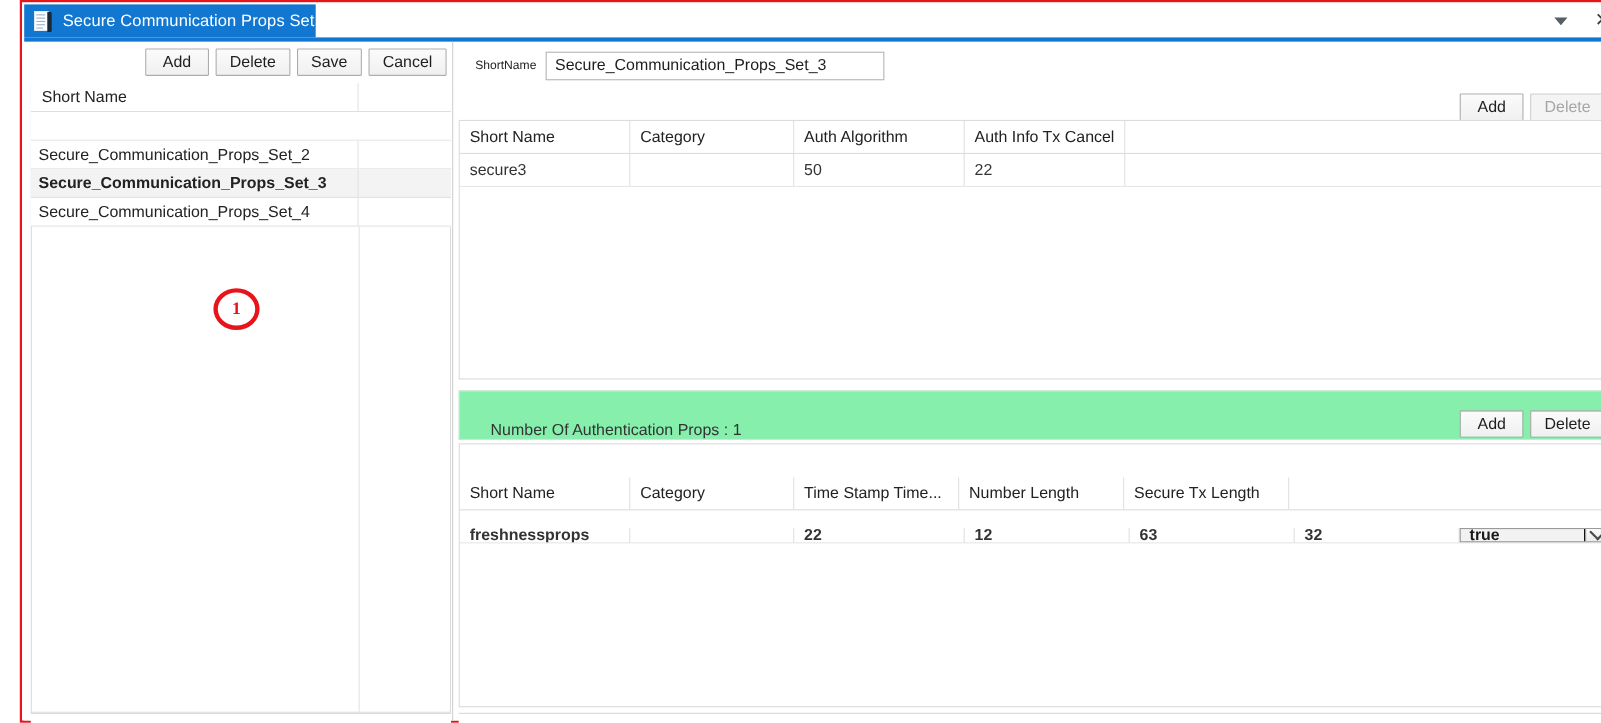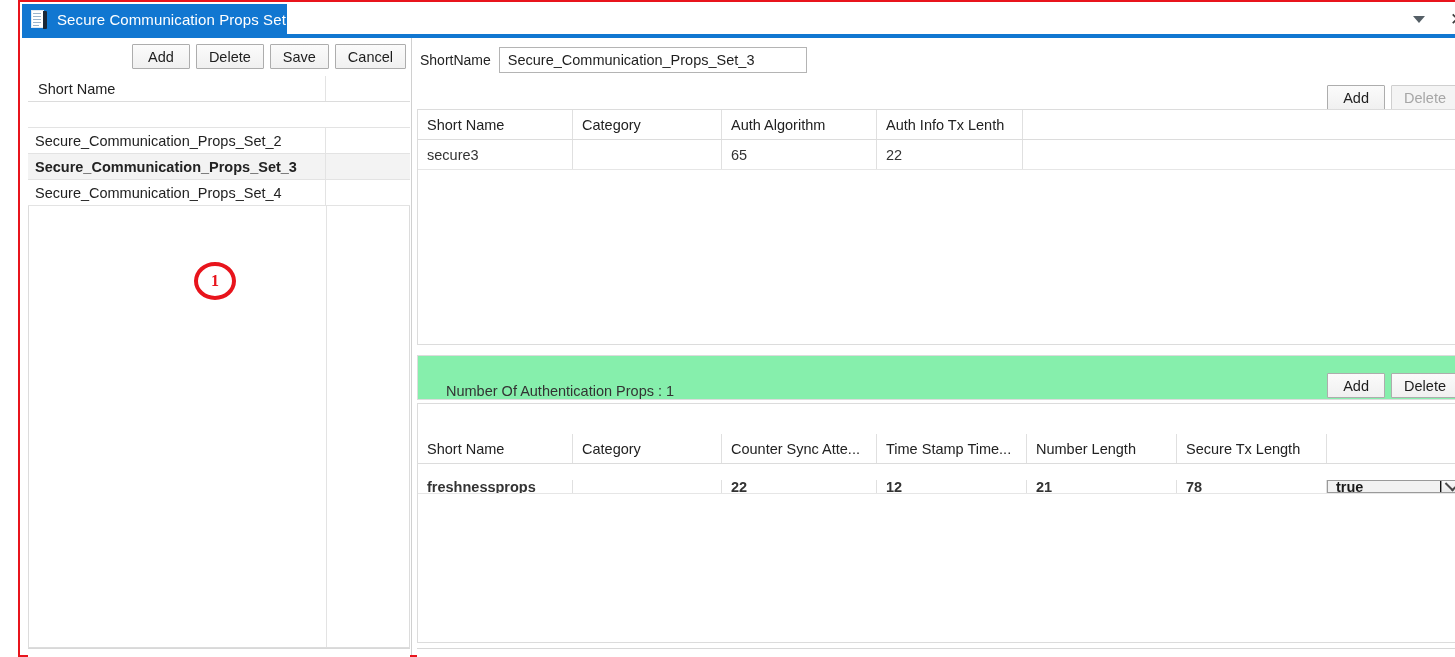--- a/index.html
+++ b/index.html
@@ -101,21 +101,21 @@
   .lgrid-fill .vline{position:absolute;left:297px;top:0;bottom:0;width:1px;background:#e3e3e3;}
 
   .left-footer{
     position:absolute;left:6px;top:610px;width:382px;height:45px;
     border-top:1px solid #d8d8d8;display:flex;align-items:center;padding-left:24px;
     box-sizing:border-box;background:#ffffff;
   }
 
   
   .shortname-row{position:absolute;left:0;top:8px;height:28px;display:flex;align-items:center;}
-  .shortname-label{margin-left:8px;font-size:14px;color:#222;}
+  .shortname-label{margin-left:20px;font-size:11px;color:#222;}
   .shortname-input{
     margin-left:8px;width:308px;height:26px;box-sizing:border-box;
     border:1px solid #b4b4b4;background:#ffffff;padding:0 8px;
     font-family:"Liberation Sans","DejaVu Sans",sans-serif;font-size:14.5px;color:#1e1e1e;
   }
 
   
   .sec-bar{
     position:absolute;height:35px;left:5px;width:1048px;
     display:flex;align-items:center;justify-content:flex-end;padding-right:6px;
@@ -263,59 +263,58 @@
         <div class="btn">Add</div>
         <div class="btn disabled">Delete</div>
       </div>
       <div class="badge" style="left:852px;top:77px;">2</div>
 
       <div class="gridbox" style="top:71px;height:236px;">
         <div class="grow head">
           <div class="gcell" style="width:155px;">Short Name</div>
           <div class="gcell" style="width:149px;">Category</div>
           <div class="gcell" style="width:155px;">Auth Algorithm</div>
-          <div class="gcell" style="width:146px;">Auth Info Tx Lenth</div>
+          <div class="gcell" style="width:146px;">Auth Info Tx Cancel</div>
           <div class="gcell last" style="flex:1 1 auto;"></div>
         </div>
         <div class="grow data">
           <div class="gcell" style="width:155px;">secure3</div>
           <div class="gcell" style="width:149px;"></div>
-          <div class="gcell" style="width:155px;">65</div>
+          <div class="gcell" style="width:155px;">50</div>
           <div class="gcell" style="width:146px;">22</div>
           <div class="gcell last" style="flex:1 1 auto;"></div>
         </div>
       </div>
 
       <div class="countbar" style="top:317px;">
         <span>Number Of Authentication Props : 1</span>
       </div>
 
       <div class="sec-bar" style="top:330px;">
         <div class="btn">Add</div>
         <div class="btn">Delete</div>
       </div>
       <div class="badge" style="left:779px;top:369px;">3</div>
 
       <div class="gridbox" style="top:365px;height:240px;">
         <div class="grow head" style="margin-top:30px;">
           <div class="gcell" style="width:155px;">Short Name</div>
           <div class="gcell" style="width:149px;">Category</div>
-          <div class="gcell" style="width:155px;">Counter Sync Atte...</div>
           <div class="gcell" style="width:150px;">Time Stamp Time...</div>
           <div class="gcell" style="width:150px;">Number Length</div>
           <div class="gcell" style="width:150px;">Secure Tx Length</div>
           <div class="gcell last" style="flex:1 1 auto;">Use Time Stamp</div>
         </div>
         <div class="grow data freshrow">
           <div class="gcell" style="width:155px;">freshnessprops</div>
           <div class="gcell" style="width:149px;"></div>
           <div class="gcell" style="width:155px;">22</div>
           <div class="gcell" style="width:150px;">12</div>
-          <div class="gcell" style="width:150px;">21</div>
-          <div class="gcell" style="width:150px;">78</div>
+          <div class="gcell" style="width:150px;">63</div>
+          <div class="gcell" style="width:150px;">32</div>
           <div class="gcell combo-cell" style="flex:1 1 auto;">
             <span class="combo-val">true</span>
               <span class="caretbar"></span>
             <span class="combo-btn">
                 <span class="chev"></span>
               </span>
           </div>
         </div>
       </div>
 

